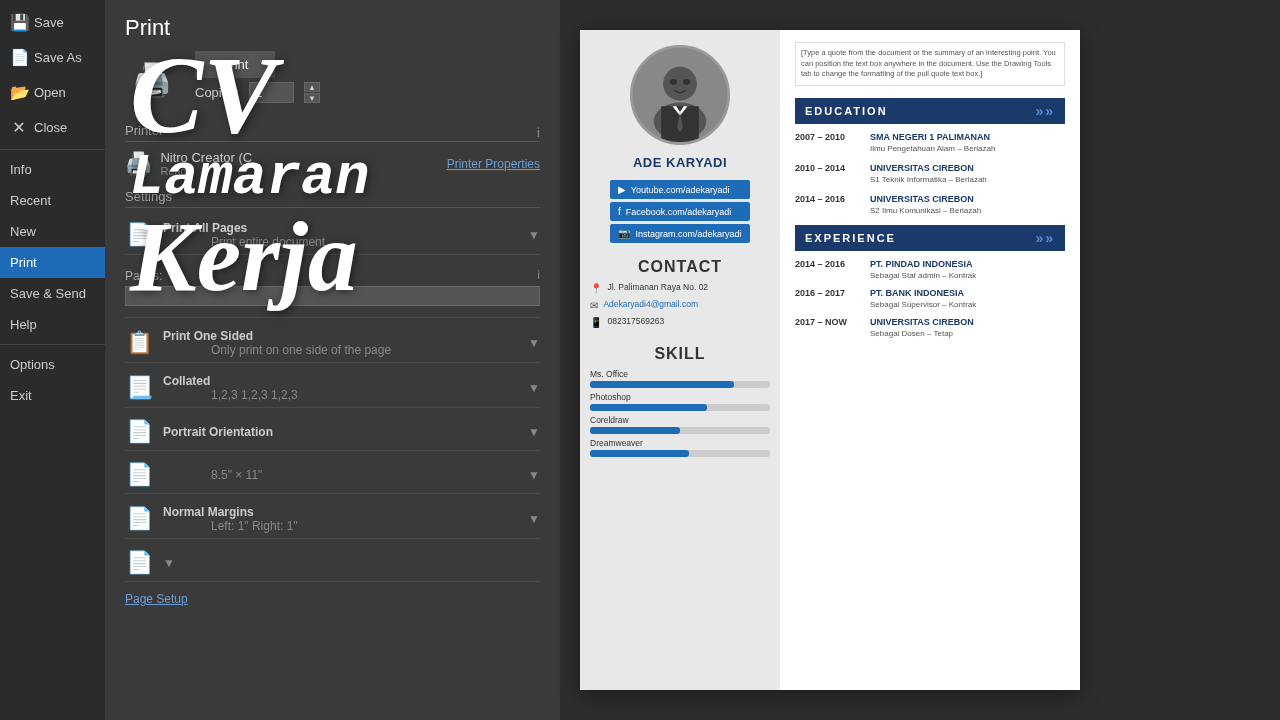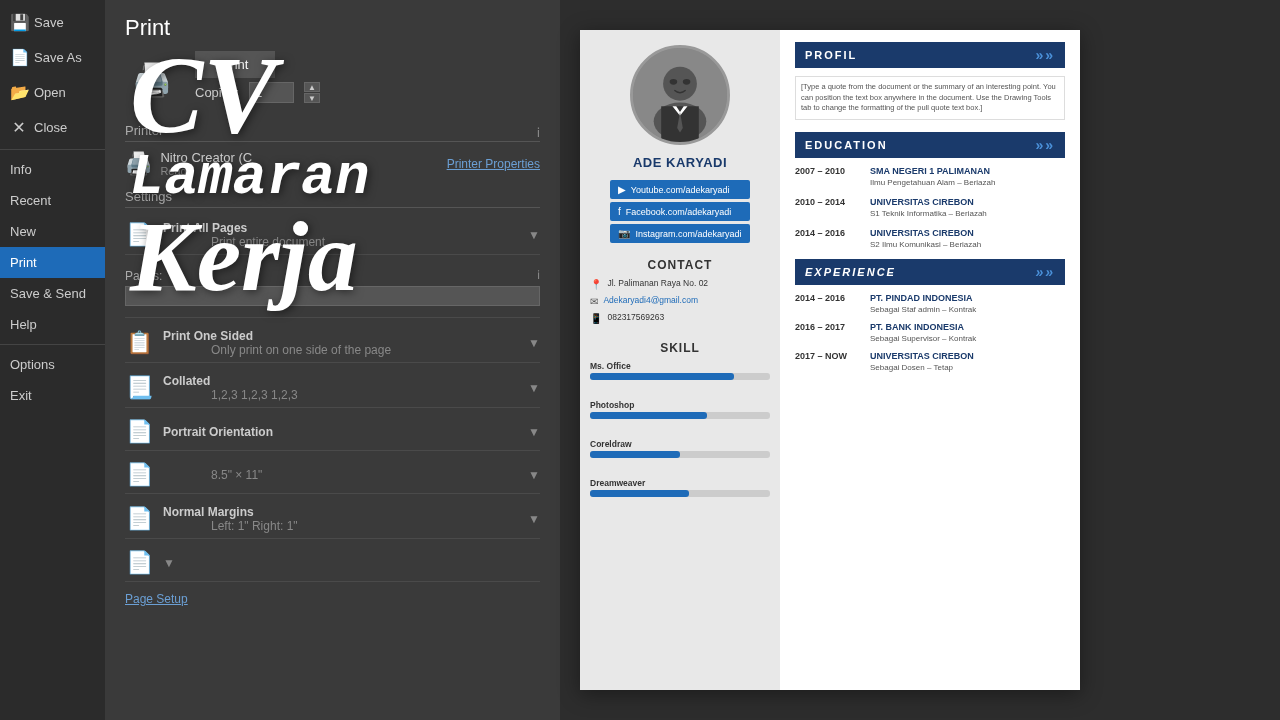--- a/index.html
+++ b/index.html
@@ -271,21 +271,21 @@
       padding: 4px 8px;
       margin-bottom: 3px;
       display: flex;
       align-items: center;
       gap: 5px;
       border-radius: 2px;
     }
     .cv-social-icon { font-size: 10px; }
 
     .cv-section-title {
-      font-size: 12px;
+      font-size: 16px;
       font-weight: 700;
       color: #333;
       margin: 12px 0 6px 0;
       letter-spacing: 1px;
       text-align: center;
     }
 
     .cv-contact-item {
       display: flex;
       align-items: flex-start;
@@ -293,22 +293,21 @@
       font-size: 8.5px;
       color: #333;
       margin-bottom: 5px;
       width: 100%;
     }
     .cv-contact-icon { font-size: 10px; color: #555; margin-top: 1px; }
     .cv-contact-link { color: #1e6bb8; }
 
     .cv-skill-item {
       width: 100%;
-      margin-bottom: 20px;
-      font-weight: bold;
+      margin-bottom: 4px;
     }
     .cv-skill-name { font-size: 8.5px; color: #333; margin-bottom: 2px; }
     .cv-skill-bar-bg {
       width: 100%;
       height: 7px;
       background: #ccc;
       border-radius: 3px;
     }
     .cv-skill-bar {
       height: 7px;
@@ -639,23 +638,20 @@
     </div>
     <div class="cv-skill-item">
       <div class="cv-skill-name">Dreamweaver</div>
       <div class="cv-skill-bar-bg">
         <div class="cv-skill-bar" style="width: 55%"></div>
       </div>
     </div>
   </div>
 
   <div class="cv-right">
-    <div class="cv-section-header">
-      <span>PROFIL</span>
-    </div>
     <div class="cv-profile-text">[Type a quote from the document or the summary of an interesting point. You can position the text box anywhere in the document. Use the Drawing Tools tab to change the formatting of the pull quote text box.]</div>
 
     <div class="cv-section-header">
       <span>EDUCATION</span>
     </div>
 
     <div class="cv-edu-item">
       <div class="cv-edu-row">
         <span class="cv-edu-year">2007 – 2010</span>
         <span class="cv-edu-school">SMA NEGERI 1 PALIMANAN</span>
@@ -670,21 +666,21 @@
       <div class="cv-edu-detail">S1 Teknik Informatika – Beriazah</div>
     </div>
     <div class="cv-edu-item">
       <div class="cv-edu-row">
         <span class="cv-edu-year">2014 – 2016</span>
         <span class="cv-edu-school">UNIVERSITAS CIREBON</span>
       </div>
       <div class="cv-edu-detail">S2 Ilmu Komunikasi – Beriazah</div>
     </div>
 
-    <div class="cv-section-header" style="margin-top: 2px; font-style: italic;">
+    <div class="cv-section-header" style="margin-top: 2px;">
       <span>EXPERIENCE</span>
     </div>
 
     <div class="cv-exp-item">
       <div class="cv-exp-row">
         <span class="cv-exp-year">2014 – 2016</span>
         <span class="cv-exp-company">PT. PINDAD INDONESIA</span>
       </div>
       <div class="cv-exp-detail">Sebagai Staf admin – Kontrak</div>
     </div>

